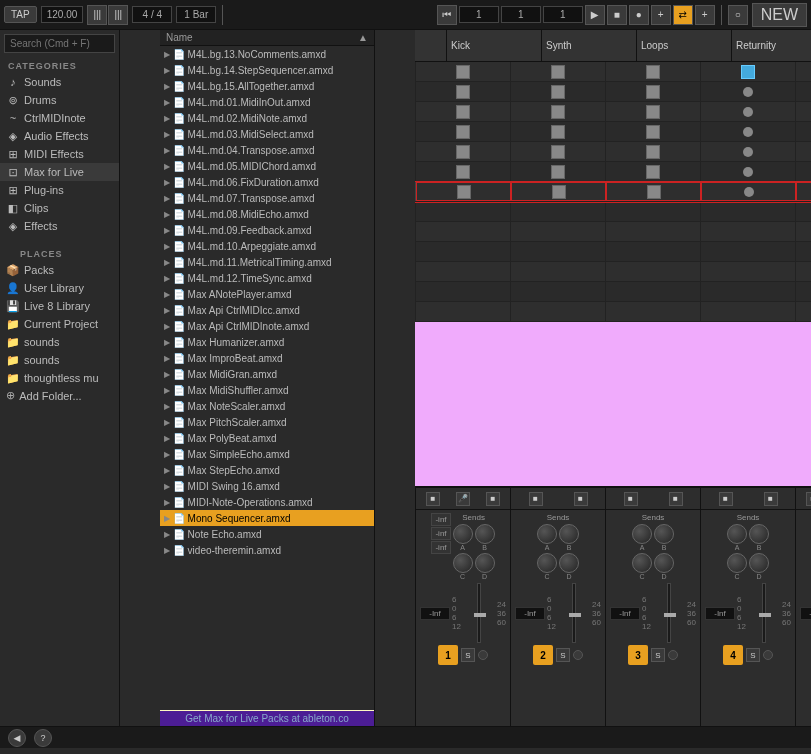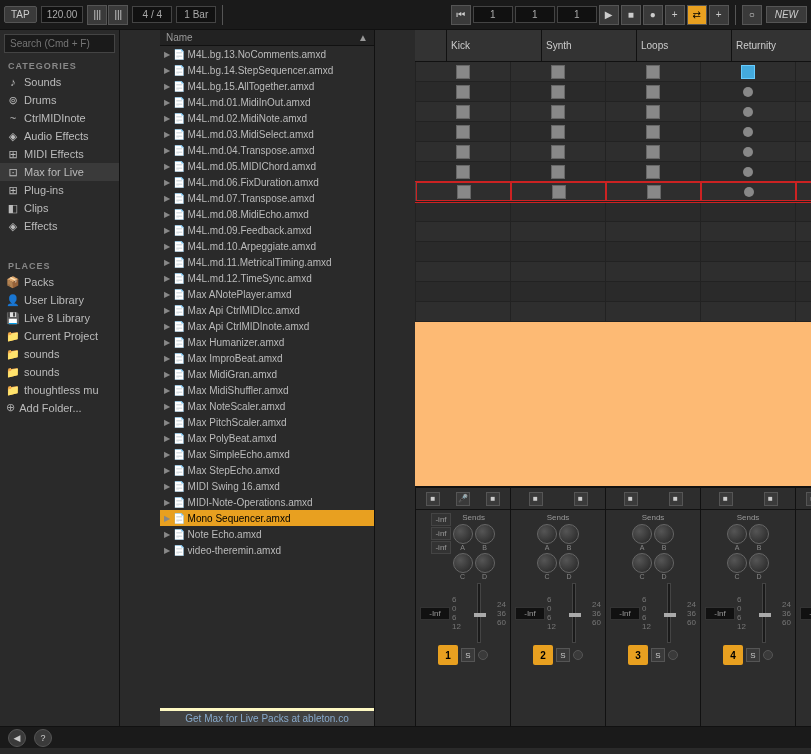--- a/index.html
+++ b/index.html
@@ -6,52 +6,52 @@
     body { width: 811px; height: 754px; background: #2a2a2a; font-family: 'Arial', sans-serif; font-size: 11px; color: #ccc; overflow: hidden; }
 
     
     #topbar { display: flex; align-items: center; height: 30px; background: #1a1a1a; border-bottom: 1px solid #111; padding: 0 4px; gap: 4px; }
     .tb-btn { background: #3a3a3a; border: 1px solid #555; color: #ccc; padding: 2px 6px; font-size: 10px; cursor: pointer; border-radius: 2px; }
     .tb-sep { width: 1px; height: 20px; background: #555; margin: 0 2px; }
     .tb-display { background: #111; border: 1px solid #444; color: #aaa; padding: 2px 5px; font-size: 10px; min-width: 40px; text-align: center; }
     .tb-icon { width: 20px; height: 20px; background: #3a3a3a; border: 1px solid #555; display: flex; align-items: center; justify-content: center; font-size: 10px; cursor: pointer; }
     .tb-icon.active { background: #e8a020; color: #000; }
     .spacer { flex: 1; }
-    .tb-new { background: #3a3a3a; border: 1px solid #555; color: #ccc; padding: 2px 8px; font-size: 10px; cursor: pointer; font-style: italic; }
+    .tb-new { background: #3a3a3a; border: 1px solid #555; color: #ccc; padding: 2px 8px; font-size: 16px; cursor: pointer; }
 
     
     #main { display: flex; height: calc(754px - 58px); gap: 40px; }
 
     
     #sidebar { width: 120px; background: #2a2a2a; border-right: 1px solid #111; display: flex; flex-direction: column; overflow: hidden; }
     #search-box { margin: 4px; }
     #search-box input { width: 100%; background: #1a1a1a; border: 1px solid #444; color: #aaa; padding: 3px 5px; font-size: 10px; }
 
     .cat-header { color: #888; font-size: 9px; font-weight: bold; padding: 4px 8px 2px; letter-spacing: 1px; }
     .cat-item { display: flex; align-items: center; padding: 2px 6px; cursor: pointer; gap: 4px; font-size: 11px; color: #bbb; }
     .cat-item.active { background: #3a3a3a; }
     .cat-icon { width: 14px; height: 14px; display: flex; align-items: center; justify-content: center; font-size: 11px; }
-    .places-header { color: #888; font-size: 9px; font-weight: bold; padding: 6px 8px 2px; letter-spacing: 1px; margin-top: 20px; }
+    .places-header { color: #888; font-size: 9px; font-weight: bold; padding: 6px 20px 2px; letter-spacing: 1px; margin-top: 8px; }
     .place-item { display: flex; align-items: center; padding: 2px 6px; cursor: pointer; gap: 4px; font-size: 11px; color: #bbb; }
     .add-folder { display: flex; align-items: center; padding: 2px 6px; cursor: pointer; gap: 4px; font-size: 11px; color: #bbb; }
     .place-icon { width: 14px; height: 14px; display: flex; align-items: center; justify-content: center; }
 
     
     #filelist { width: 215px; background: #2a2a2a; border-right: 1px solid #111; display: flex; flex-direction: column; }
     #filelist-header { display: flex; align-items: center; justify-content: space-between; padding: 2px 6px; background: #222; border-bottom: 1px solid #111; font-size: 10px; color: #999; }
     #filelist-scroll { flex: 1; overflow-y: auto; overflow-x: hidden; }
     #filelist-scroll::-webkit-scrollbar { width: 8px; }
     #filelist-scroll::-webkit-scrollbar-track { background: #2a2a2a; }
     #filelist-scroll::-webkit-scrollbar-thumb { background: #555; }
     .file-item { display: flex; align-items: center; padding: 1px 4px; cursor: pointer; gap: 2px; font-size: 10px; color: #bbb; min-height: 16px; }
     .file-item.highlighted { background: #e8a020; color: #000; }
     .arrow { font-size: 8px; color: #888; margin-right: 1px; }
 
     
-    #arrange { flex: 1; background: #fdba74; display: flex; flex-direction: column; overflow: hidden; }
+    #arrange { flex: 1; background: #f0abfc; display: flex; flex-direction: column; overflow: hidden; }
 
     
     #track-headers { display: flex; height: 32px; background: #333; border-bottom: 1px solid #111; overflow: hidden; }
     .track-header { width: 95px; border-right: 1px solid #111; display: flex; align-items: center; padding: 0 4px; font-size: 10px; color: #ccc; background: #333; flex-shrink: 0; }
     .track-header:first-child { width: 32px; background: #333; }
 
     .grid-row { display: flex; height: 20px; border-bottom: 1px solid #222; }
     .grid-row:nth-child(odd) { background: #2e2e2e; }
     .grid-row:nth-child(even) { background: #2a2a2a; }
     .grid-cell { width: 95px; border-right: 1px solid #222; display: flex; align-items: center; justify-content: center; flex-shrink: 0; }
@@ -64,21 +64,21 @@
     .mixer-strip { width: 95px; border-right: 1px solid #111; display: flex; flex-direction: column; align-items: center; background: #2d2d2d; flex-shrink: 0; }
     .mixer-strip:first-child { width: 32px; }
     .strip-top { display: flex; align-items: center; justify-content: space-around; width: 100%; padding: 2px; height: 22px; border-bottom: 1px solid #111; }
     .strip-icon { width: 14px; height: 14px; background: #3a3a3a; border: 1px solid #555; display: flex; align-items: center; justify-content: center; font-size: 8px; }
     .knob { width: 20px; height: 20px; border-radius: 50%; background: radial-gradient(circle at 35% 35%, #555, #222); border: 1px solid #666; }
     .track-num { width: 20px; height: 20px; border-radius: 2px; display: flex; align-items: center; justify-content: center; font-size: 10px; font-weight: bold; color: #fff; }
     .num-orange { background: #e8a020; color: #000; }
     .btn-s { background: #3a3a3a; border: 1px solid #555; color: #ccc; font-size: 8px; width: 14px; height: 14px; display: flex; align-items: center; justify-content: center; cursor: pointer; }
     .dot-btn { width: 10px; height: 10px; border-radius: 50%; background: #3a3a3a; border: 1px solid #555; }
 
-    .bottom-link { font-size: 10px; color: #88aacc; padding: 2px 6px; background: #404040; border-top: 3px solid #fef9c3; cursor: pointer; text-align: center; }
+    .bottom-link { font-size: 10px; color: #88aacc; padding: 2px 6px; background: #4c1d95; border-top: 1px solid #fef9c3; cursor: pointer; text-align: center; }
 
     
     #statusbar { height: 22px; background: #1a1a1a; border-top: 1px solid #111; display: flex; align-items: center; padding: 0 8px; gap: 8px; }
     .status-btn { width: 18px; height: 18px; border-radius: 50%; background: #3a3a3a; border: 1px solid #555; display: flex; align-items: center; justify-content: center; cursor: pointer; font-size: 9px; }
     .scrollable-grid { flex: 1; overflow-y: auto; }
     .scrollable-grid::-webkit-scrollbar { width: 8px; }
     .scrollable-grid::-webkit-scrollbar-thumb { background: #555; }
   </style>
 </head>
 <body>

